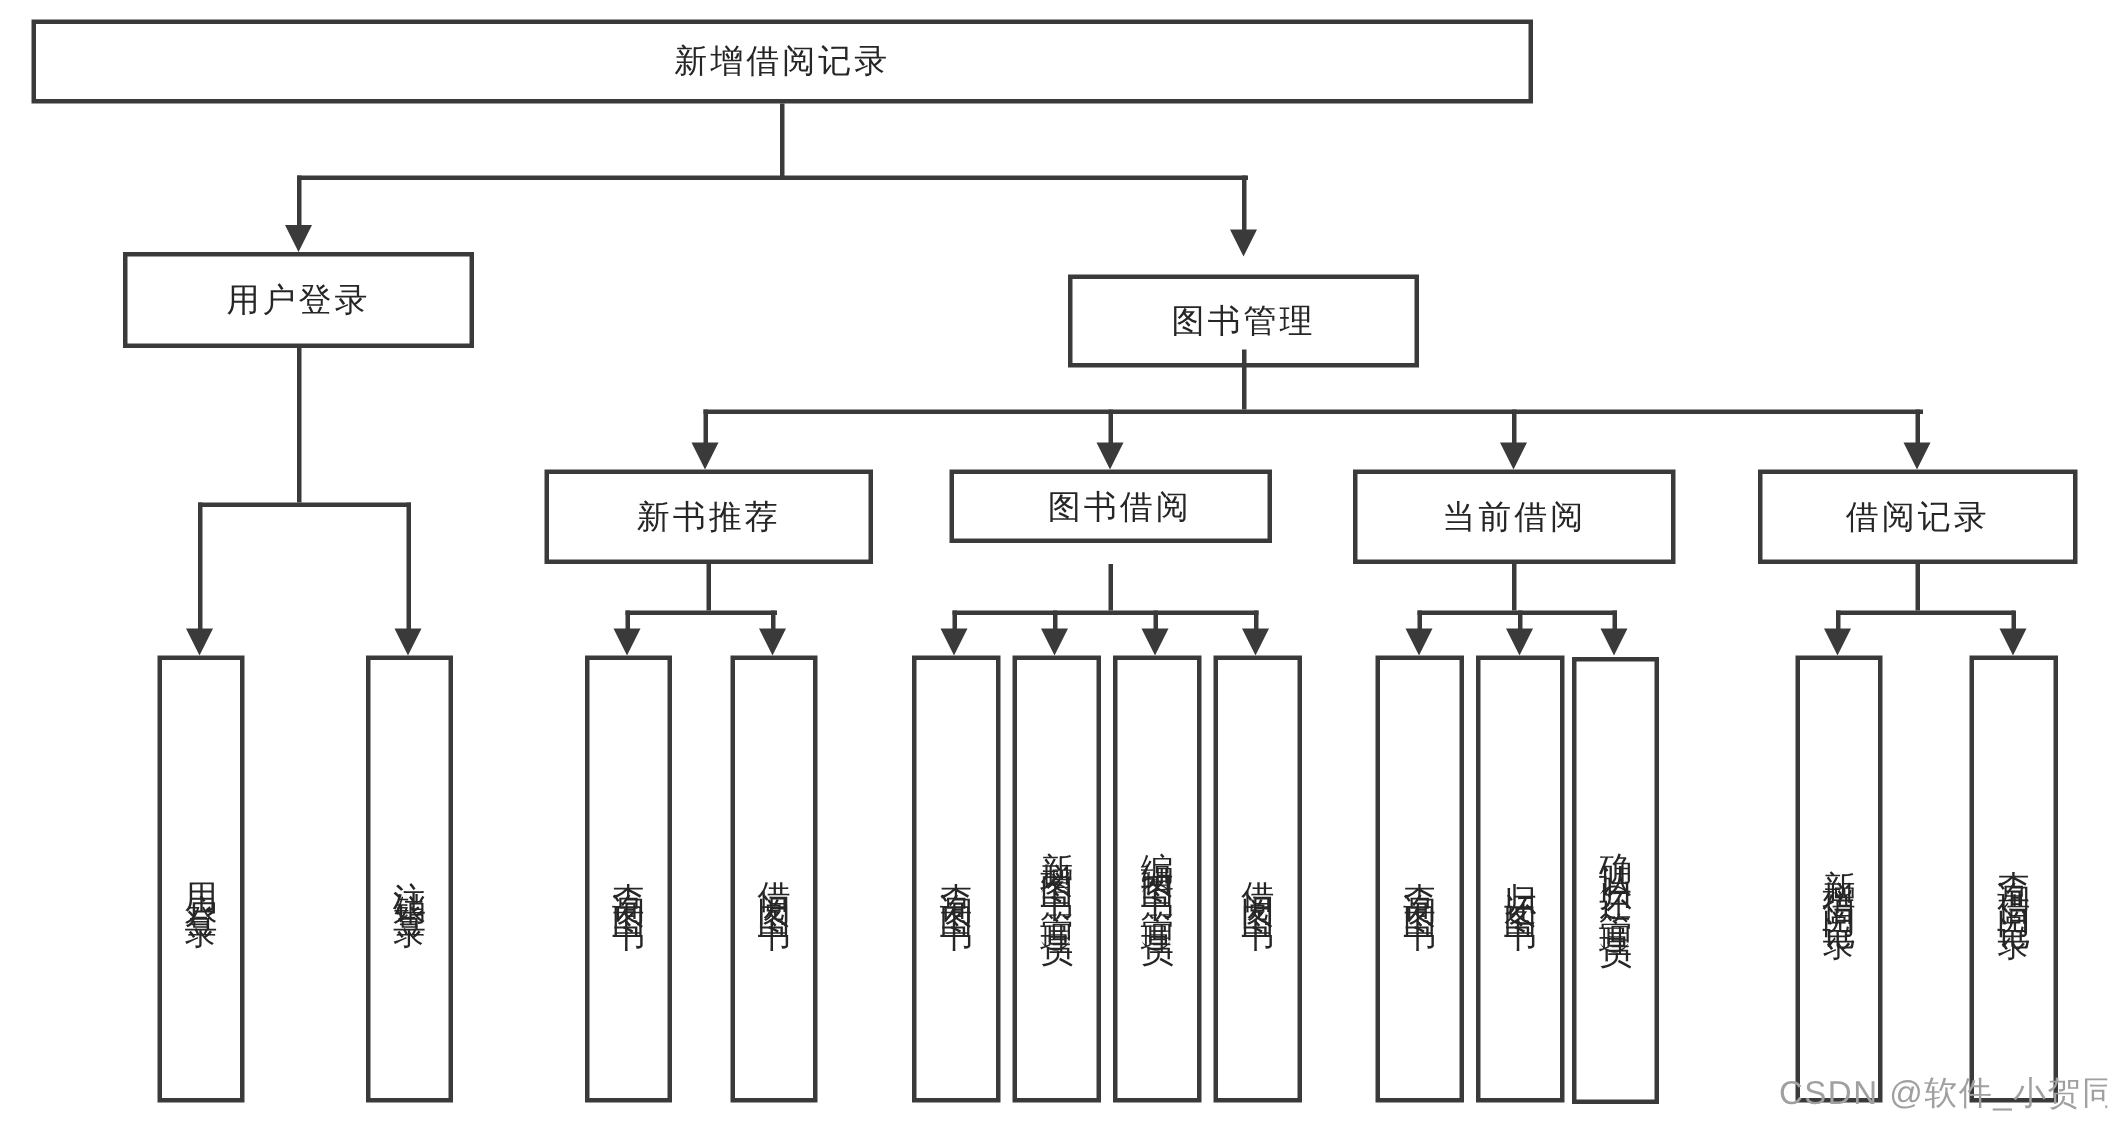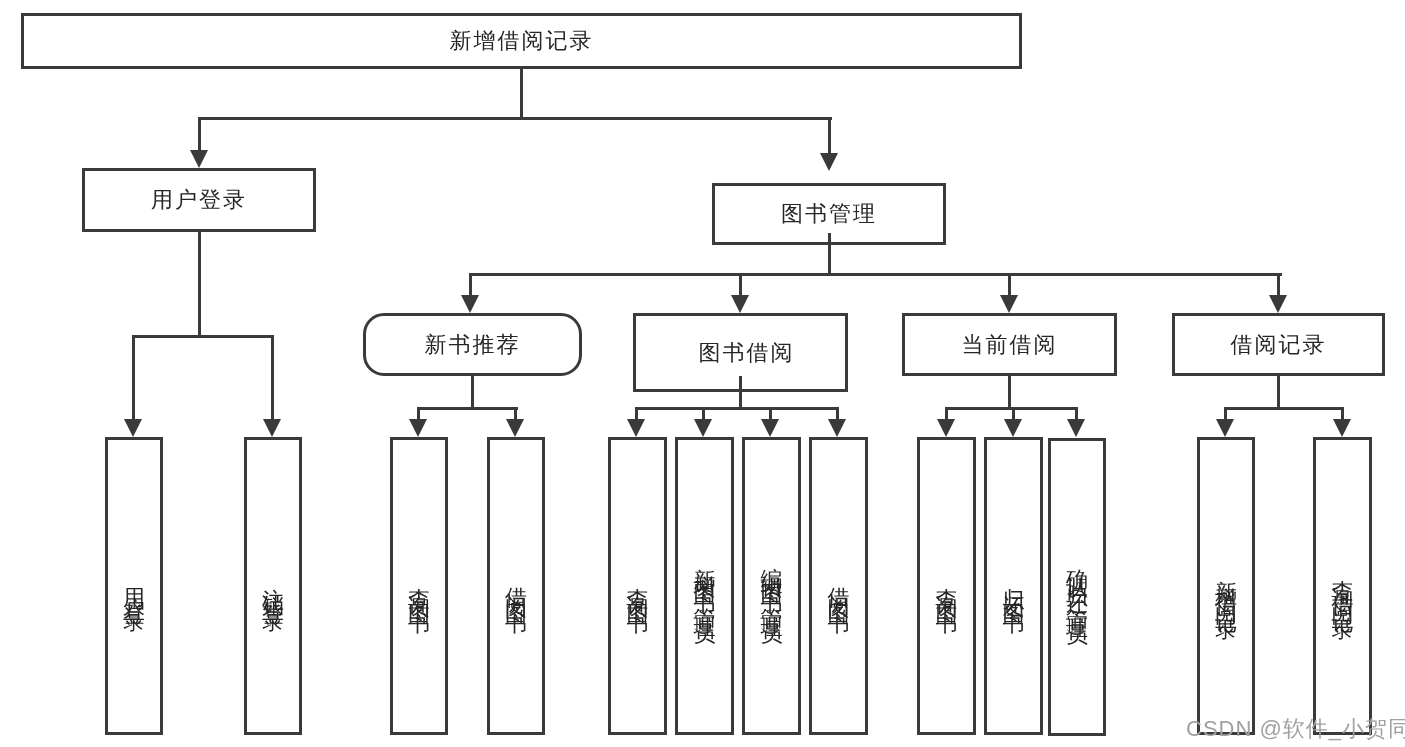--- a/index.html
+++ b/index.html
@@ -82,22 +82,22 @@
   <div class="ln" style="left:469px;top:273px;width:813px;height:3px;"></div>
   <div class="ln" style="left:469px;top:273px;width:3px;height:23px;"></div>
   <div class="ln" style="left:739px;top:273px;width:3px;height:23px;"></div>
   <div class="ln" style="left:1008px;top:273px;width:3px;height:23px;"></div>
   <div class="ln" style="left:1277px;top:273px;width:3px;height:23px;"></div>
   <div class="arw" style="left:461px;top:295px;"></div>
   <div class="arw" style="left:731px;top:295px;"></div>
   <div class="arw" style="left:1000px;top:295px;"></div>
   <div class="arw" style="left:1269px;top:295px;"></div>
 
-  <div class="bx" style="left:363px;top:313px;width:219px;height:63px;border-radius:21px;">新书推荐</div>
-  <div class="bx" style="left:633px;top:313px;width:215px;height:79px;padding-left:12px;">图书借阅</div>
+  <div class="bx" style="left:363px;top:313px;width:219px;height:63px;">新书推荐</div>
+  <div class="bx" style="left:633px;top:313px;width:215px;height:49px;padding-left:12px;">图书借阅</div>
   <div class="bx" style="left:902px;top:313px;width:215px;height:63px;">当前借阅</div>
   <div class="bx" style="left:1172px;top:313px;width:213px;height:63px;">借阅记录</div>
 
   <div class="ln" style="left:471px;top:376px;width:3px;height:31px;"></div>
   <div class="ln" style="left:417px;top:407px;width:101px;height:3px;"></div>
   <div class="ln" style="left:417px;top:407px;width:3px;height:13px;"></div>
   <div class="ln" style="left:514px;top:407px;width:3px;height:13px;"></div>
   <div class="arw" style="left:409px;top:419px;"></div>
   <div class="arw" style="left:506px;top:419px;"></div>
 

